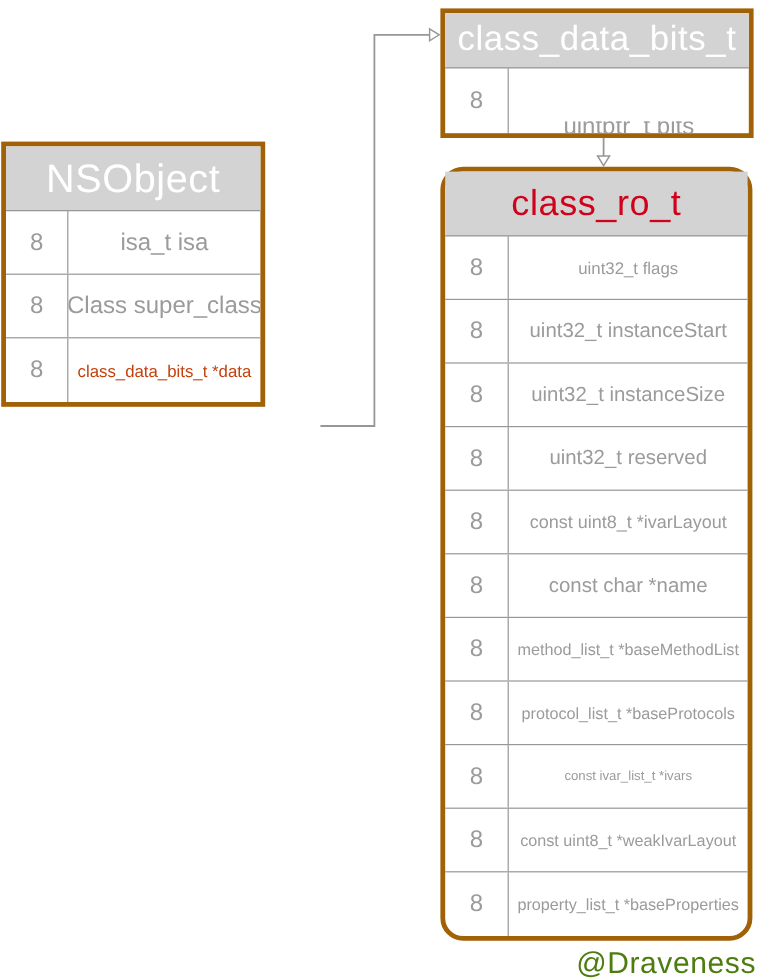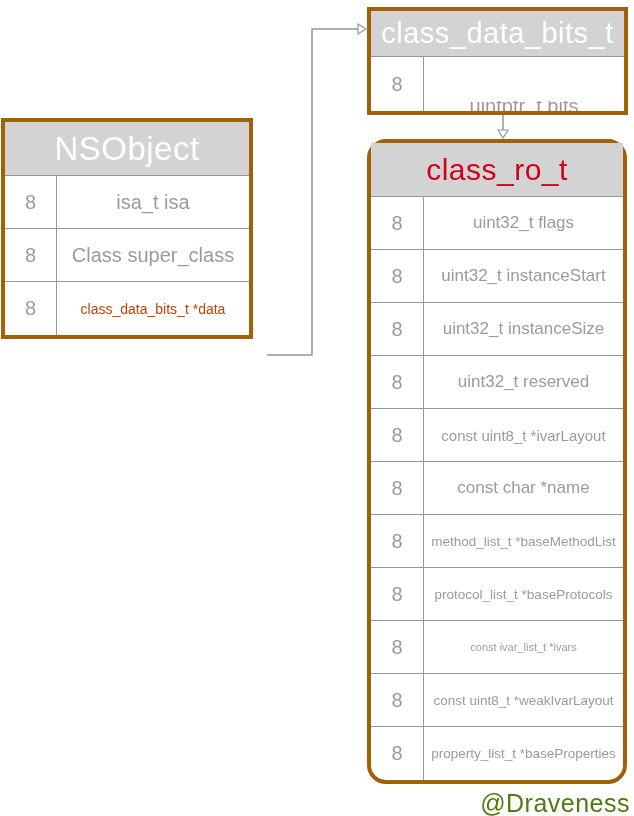--- a/index.html
+++ b/index.html
@@ -33,21 +33,21 @@
   }
   .row:last-child{border-bottom:none;}
   .cell{display:flex;align-items:center;justify-content:center;box-sizing:border-box;}
   .cell.num{
     border-right:1px solid #979797;
     color:#9b9b9b;font-size:20px;flex:0 0 auto;
   }
   .cell.lbl{flex:1 1 auto;color:#9b9b9b;white-space:nowrap;overflow:hidden;}
 
   
-  .t-nsobject{left:1px;top:118px;width:252px;}
+  .t-nsobject{left:1px;top:118px;width:220px;}
   .t-nsobject .hdr{height:54px;font-size:33px;}
   .t-nsobject .row{height:53px;}
   .t-nsobject .cell.num{width:52px;}
 
   
   .t-bits{left:367px;top:7px;width:261px;}
   .t-bits .hdr{height:46px;font-size:29px;}
   .t-bits .row{height:54px;}
   .t-bits .cell.num{width:53px;}
   .t-bits .cell.lbl{font-size:20px;}
@@ -103,21 +103,21 @@
           <div class="cell lbl" style="font-size: 20px; margin-top: 44px;">uintptr_t bits</div>
         </div>
       </div>
   </div>
 
   <div class="tbl t-classro">
     <div class="hdr">class_ro_t</div>
     <div class="rows">
         <div class="row">
           <div class="cell num">8</div>
-          <div class="cell lbl" style="font-size: 17px;">uint32_t flags</div>
+          <div class="cell lbl" style="font-size: 14px;">uint32_t flags</div>
         </div>
         <div class="row">
           <div class="cell num">8</div>
           <div class="cell lbl" style="font-size: 17px;">uint32_t instanceStart</div>
         </div>
         <div class="row">
           <div class="cell num">8</div>
           <div class="cell lbl" style="font-size: 17px;">uint32_t instanceSize</div>
         </div>
         <div class="row">

